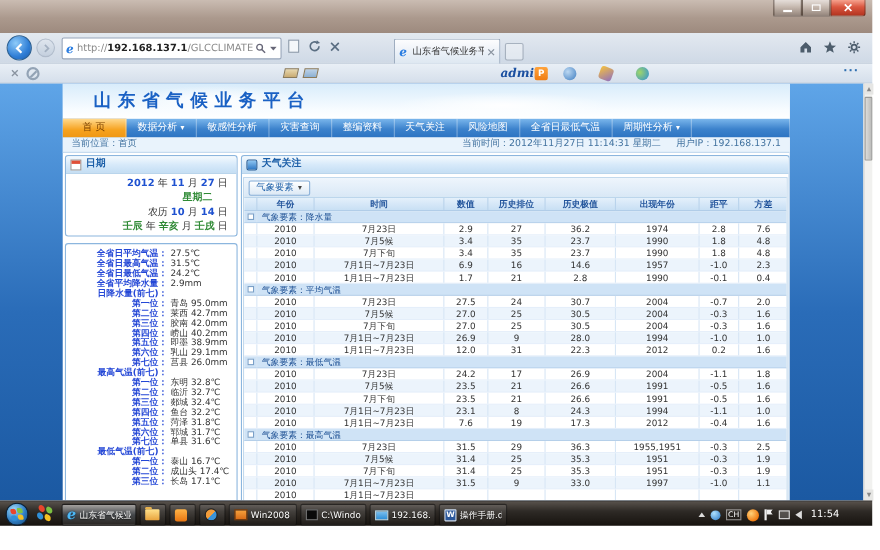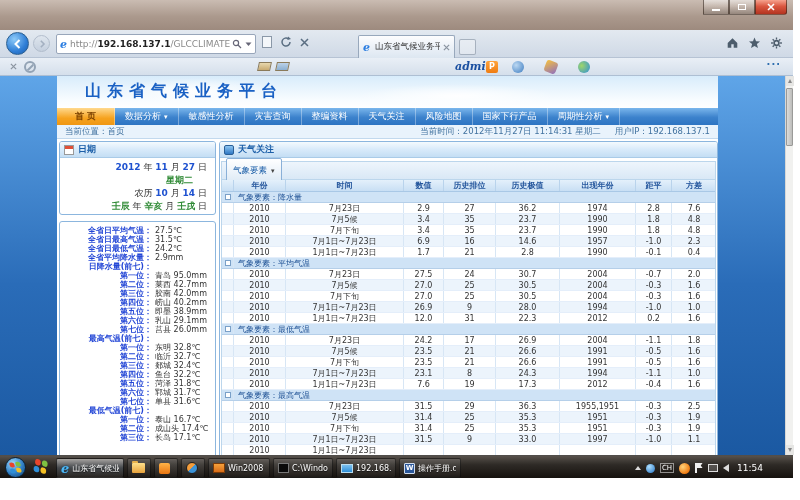--- a/index.html
+++ b/index.html
@@ -74,21 +74,21 @@
   .cloud{position:absolute;background:radial-gradient(ellipse at center,rgba(255,255,255,.95),rgba(255,255,255,0) 70%);}
   .ptitle{position:absolute;left:28px;top:5px;font-size:16px;font-weight:bold;color:#1a61c4;letter-spacing:6px;white-space:nowrap;}
   .greet{position:absolute;right:0;top:34px;height:14px;width:172px;
        background:linear-gradient(180deg,#4cbdf5,#0d7ad0);clip-path:polygon(12px 0,100% 0,100% 100%,0 100%);
        color:#fff;font-size:8.5px;line-height:14px;text-align:left;white-space:nowrap;}
   .greet .gu{color:#ff4e00;font-weight:bold;}
   .pnav{position:absolute;left:0;top:32px;width:661px;height:17px;display:flex;
        background:linear-gradient(180deg,#7ab6ec,#3c82cc 55%,#2d74c2);font-size:9px;color:#fff;}
   .nitem{padding:0 10px;line-height:17px;border-right:1px solid rgba(255,255,255,.35);white-space:nowrap;cursor:default;}
   .nitem .arrow{font-size:7px;margin-left:3px;}
-  .nitem.active{min-width:58px;text-align:center;color:#7c4200;font-weight:bold;
+  .nitem.active{min-width:58px;text-align:center;color:#7c4200;font-weight:normal;
        background:linear-gradient(180deg,#ffd98e,#f6a21e 60%,#ef9714);}
   .crumb{position:absolute;left:0;top:49px;width:661px;height:14px;background:#e9f3fc;
        border-bottom:1px solid #c2d9ee;font-size:8.5px;color:#41729f;line-height:13px;
        display:flex;justify-content:space-between;padding:0 8px;white-space:nowrap;}
   .crumb .right span{margin-left:14px;margin-top:40px;}
   .pbody{position:absolute;left:0;top:63px;width:661px;height:316px;overflow:hidden;}
   
   .sidebar{position:absolute;left:2px;top:2px;width:157px;height:330px;}
   .sp{position:absolute;left:0;right:0;border:1px solid #8cb6de;border-radius:3px;background:#fff;overflow:hidden;}
   .sp1{top:0;height:74px;} .sp2{top:80px;bottom:-40px;}
@@ -110,21 +110,21 @@
   
   .main{position:absolute;left:162px;top:2px;right:0;bottom:-20px;}
   .mpanel{position:absolute;left:0;top:0;right:0;bottom:0;border:1px solid #8cb6de;border-radius:3px;background:#fff;overflow:hidden;}
   .mph{height:16px;background:linear-gradient(180deg,#f4fafe,#d8eafa 50%,#c4def4);border-bottom:1px solid #a9cbe8;
        color:#1c5fa8;font-weight:bold;font-size:9px;line-height:15px;padding-left:18px;position:relative;}
   .ic-weather{background:linear-gradient(180deg,#8ec6f2,#2f78c4);border-radius:2px;border:1px solid #2a5f96;}
   .minner{position:absolute;left:1px;right:1px;top:19px;bottom:0;border:1px solid #bcd6ec;display:flex;flex-direction:column;}
   .mtool{height:18px;flex:none;background:linear-gradient(180deg,#eef5fc,#d9e8f6);border-bottom:1px solid #bcd6ec;
        display:flex;align-items:center;padding-left:4px;}
   .fbtn{height:14px;border:1px solid #8ab0d8;border-radius:2px;background:linear-gradient(180deg,#ffffff,#dce9f5);
-       font-size:8.5px;color:#1c5fa8;display:flex;align-items:center;padding:12px 6px;gap:4px;cursor:default;}
+       font-size:8.5px;color:#1c5fa8;display:flex;align-items:center;padding:0 6px;gap:4px;cursor:default;}
   .fbtn .da{font-size:7px;color:#444;}
   .tbl{flex:1;overflow:hidden;font-size:8px;}
   .thr{display:flex;height:12px;background:linear-gradient(180deg,#e4f0fb,#c8dff4);border-bottom:1px solid #a9c8e6;
        color:#23559c;font-weight:bold;}
   .tg{display:flex;height:11px;background:#cfe3f6;border-bottom:1px solid #b5cfe9;color:#1c4f93;}
   .trw{display:flex;height:11px;border-bottom:1px solid #e4eefa;color:#333;}
   .trw.even{background:#ecf4fc;} .trw.odd{background:#fff;}
   .c{flex:none;border-right:1px solid #d7e6f5;text-align:center;overflow:hidden;white-space:nowrap;line-height:11px;height:100%;}
   .thr .c{line-height:12px;border-right:1px solid #b9d3ec;}
   .gt{flex:1;line-height:11px;padding-left:4px;overflow:hidden;white-space:nowrap;}
@@ -274,21 +274,21 @@
         </div>
 
         <div class="pnav" id="nav">
             <div class="nitem active"><span>首 页</span></div>
             <div class="nitem"><span>数据分析</span><span class="arrow">▾</span></div>
             <div class="nitem"><span>敏感性分析</span></div>
             <div class="nitem"><span>灾害查询</span></div>
             <div class="nitem"><span>整编资料</span></div>
             <div class="nitem"><span>天气关注</span></div>
             <div class="nitem"><span>风险地图</span></div>
-            <div class="nitem"><span>国家下行产品</span></div>
+            <div class="nitem"><span>全省日最低气温</span></div>
             <div class="nitem"><span>周期性分析</span><span class="arrow">▾</span></div>
           </div>
 
         <div class="crumb">
           <span>当前位置：首页</span>
           <span class="right"><span>当前时间：2012年11月27日 11:14:31 星期二</span><span>用户IP：192.168.137.1</span></span>
         </div>
 
         <div class="pbody">
 

